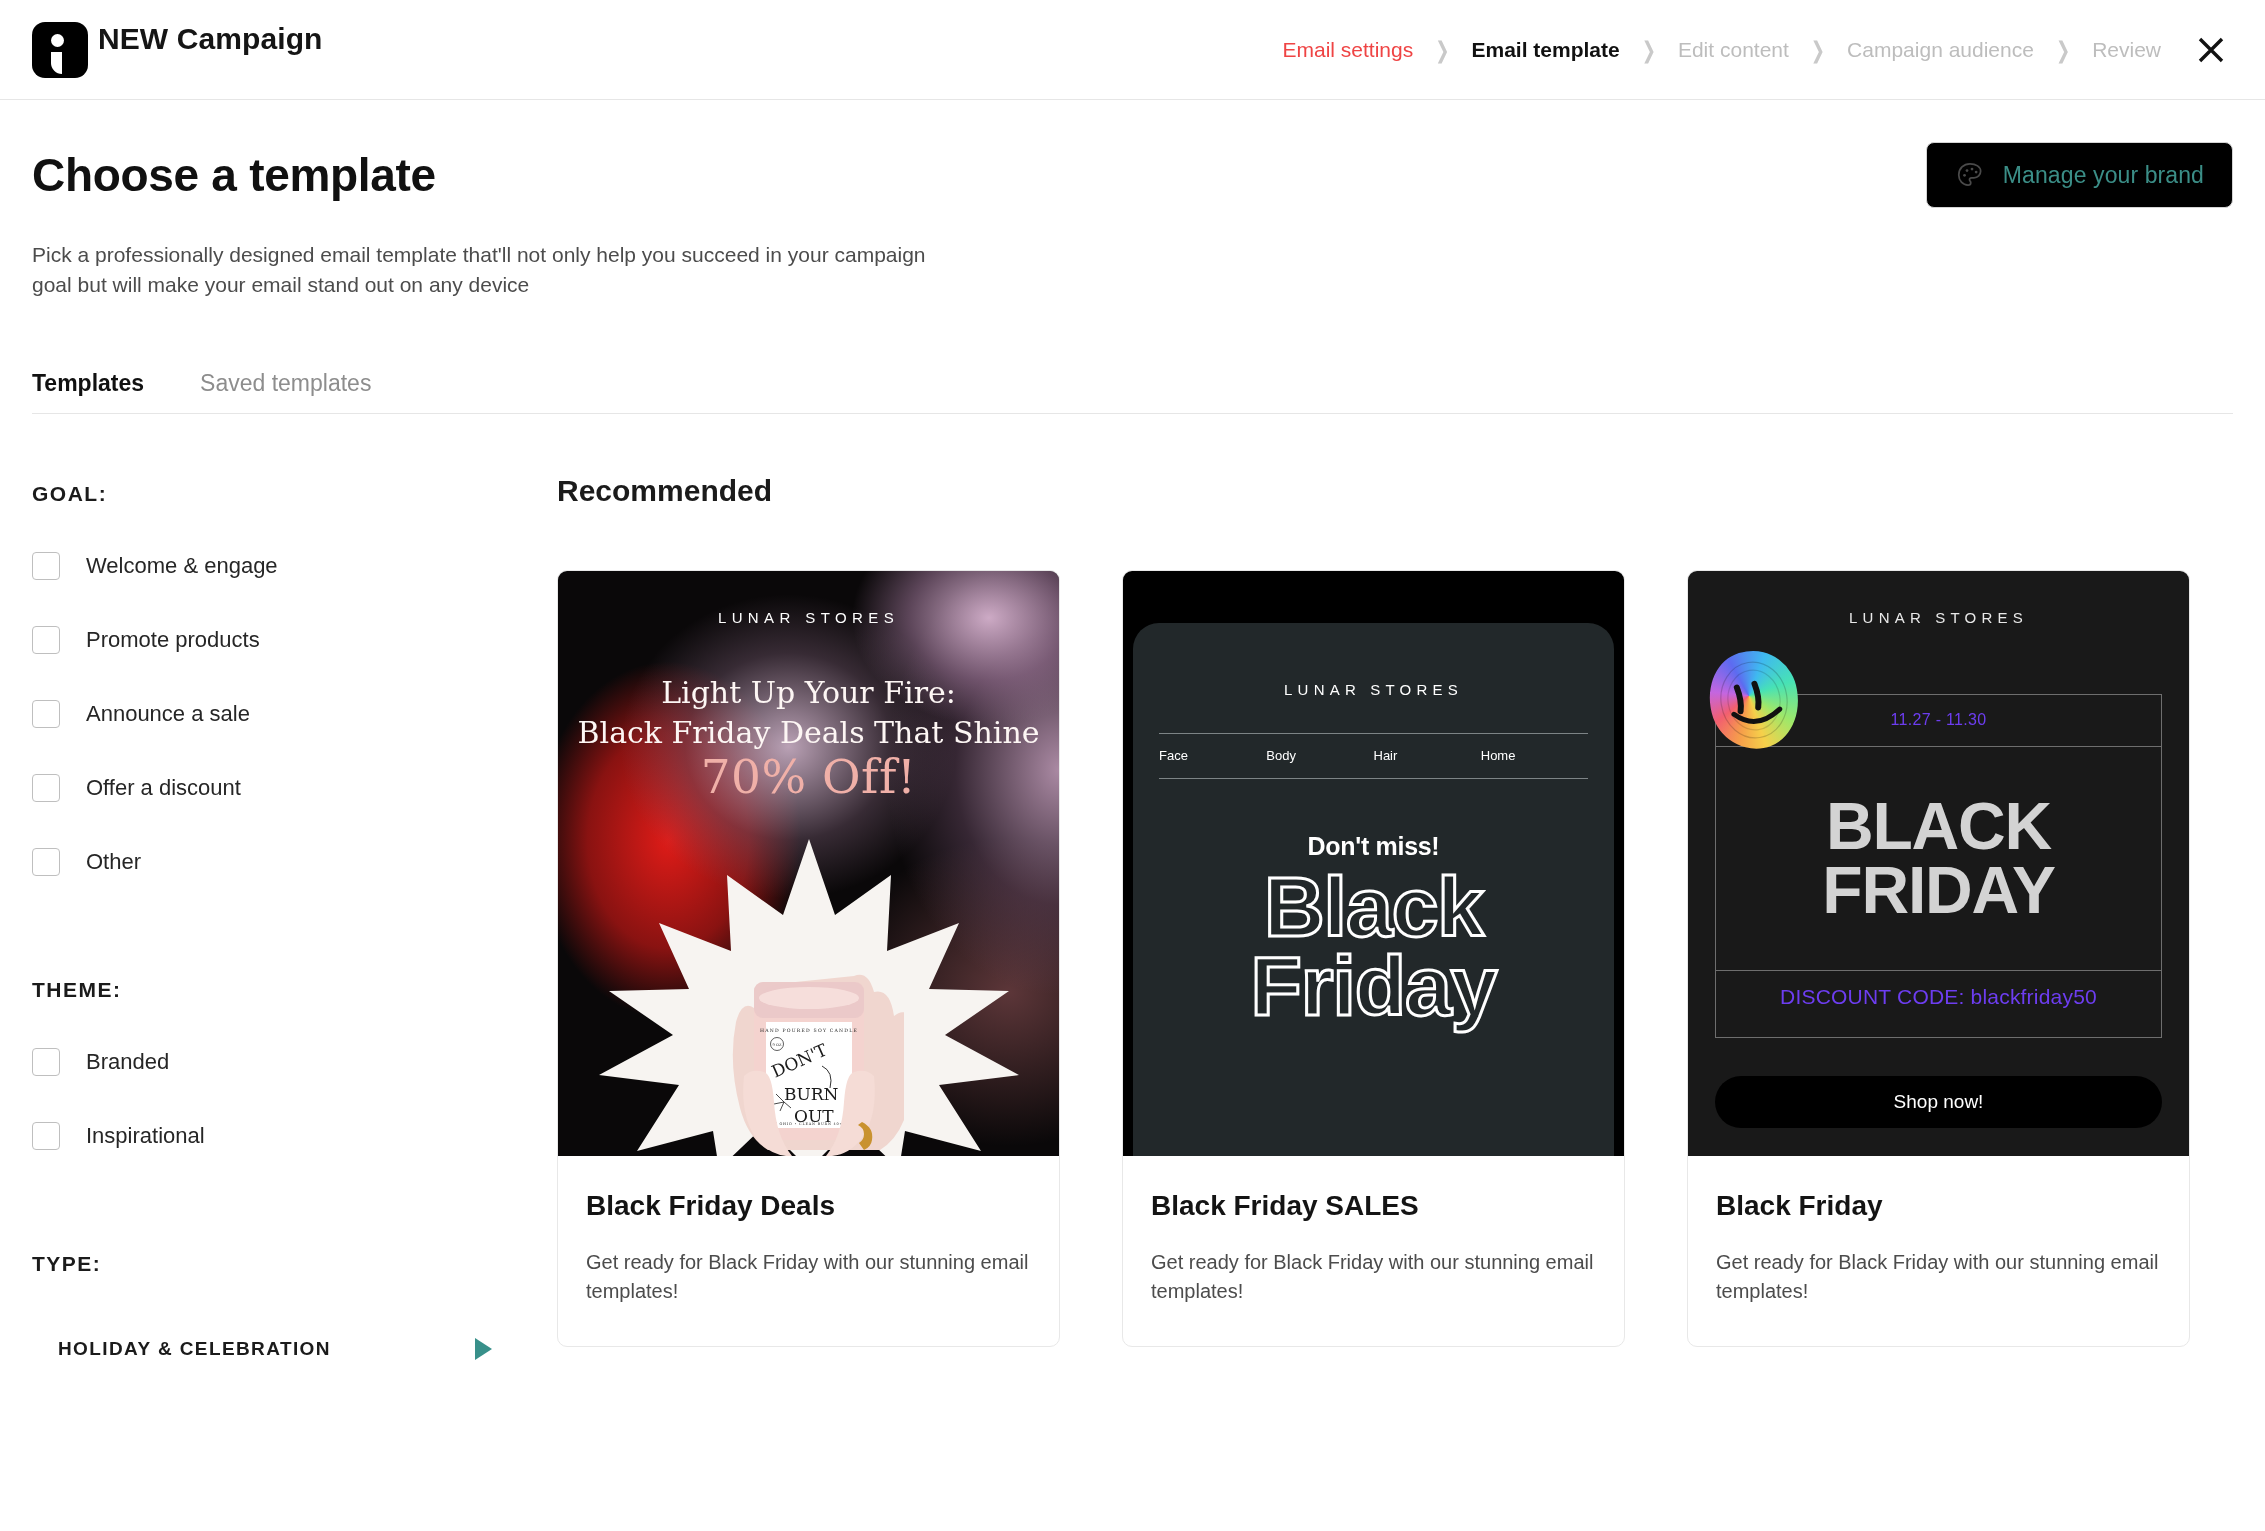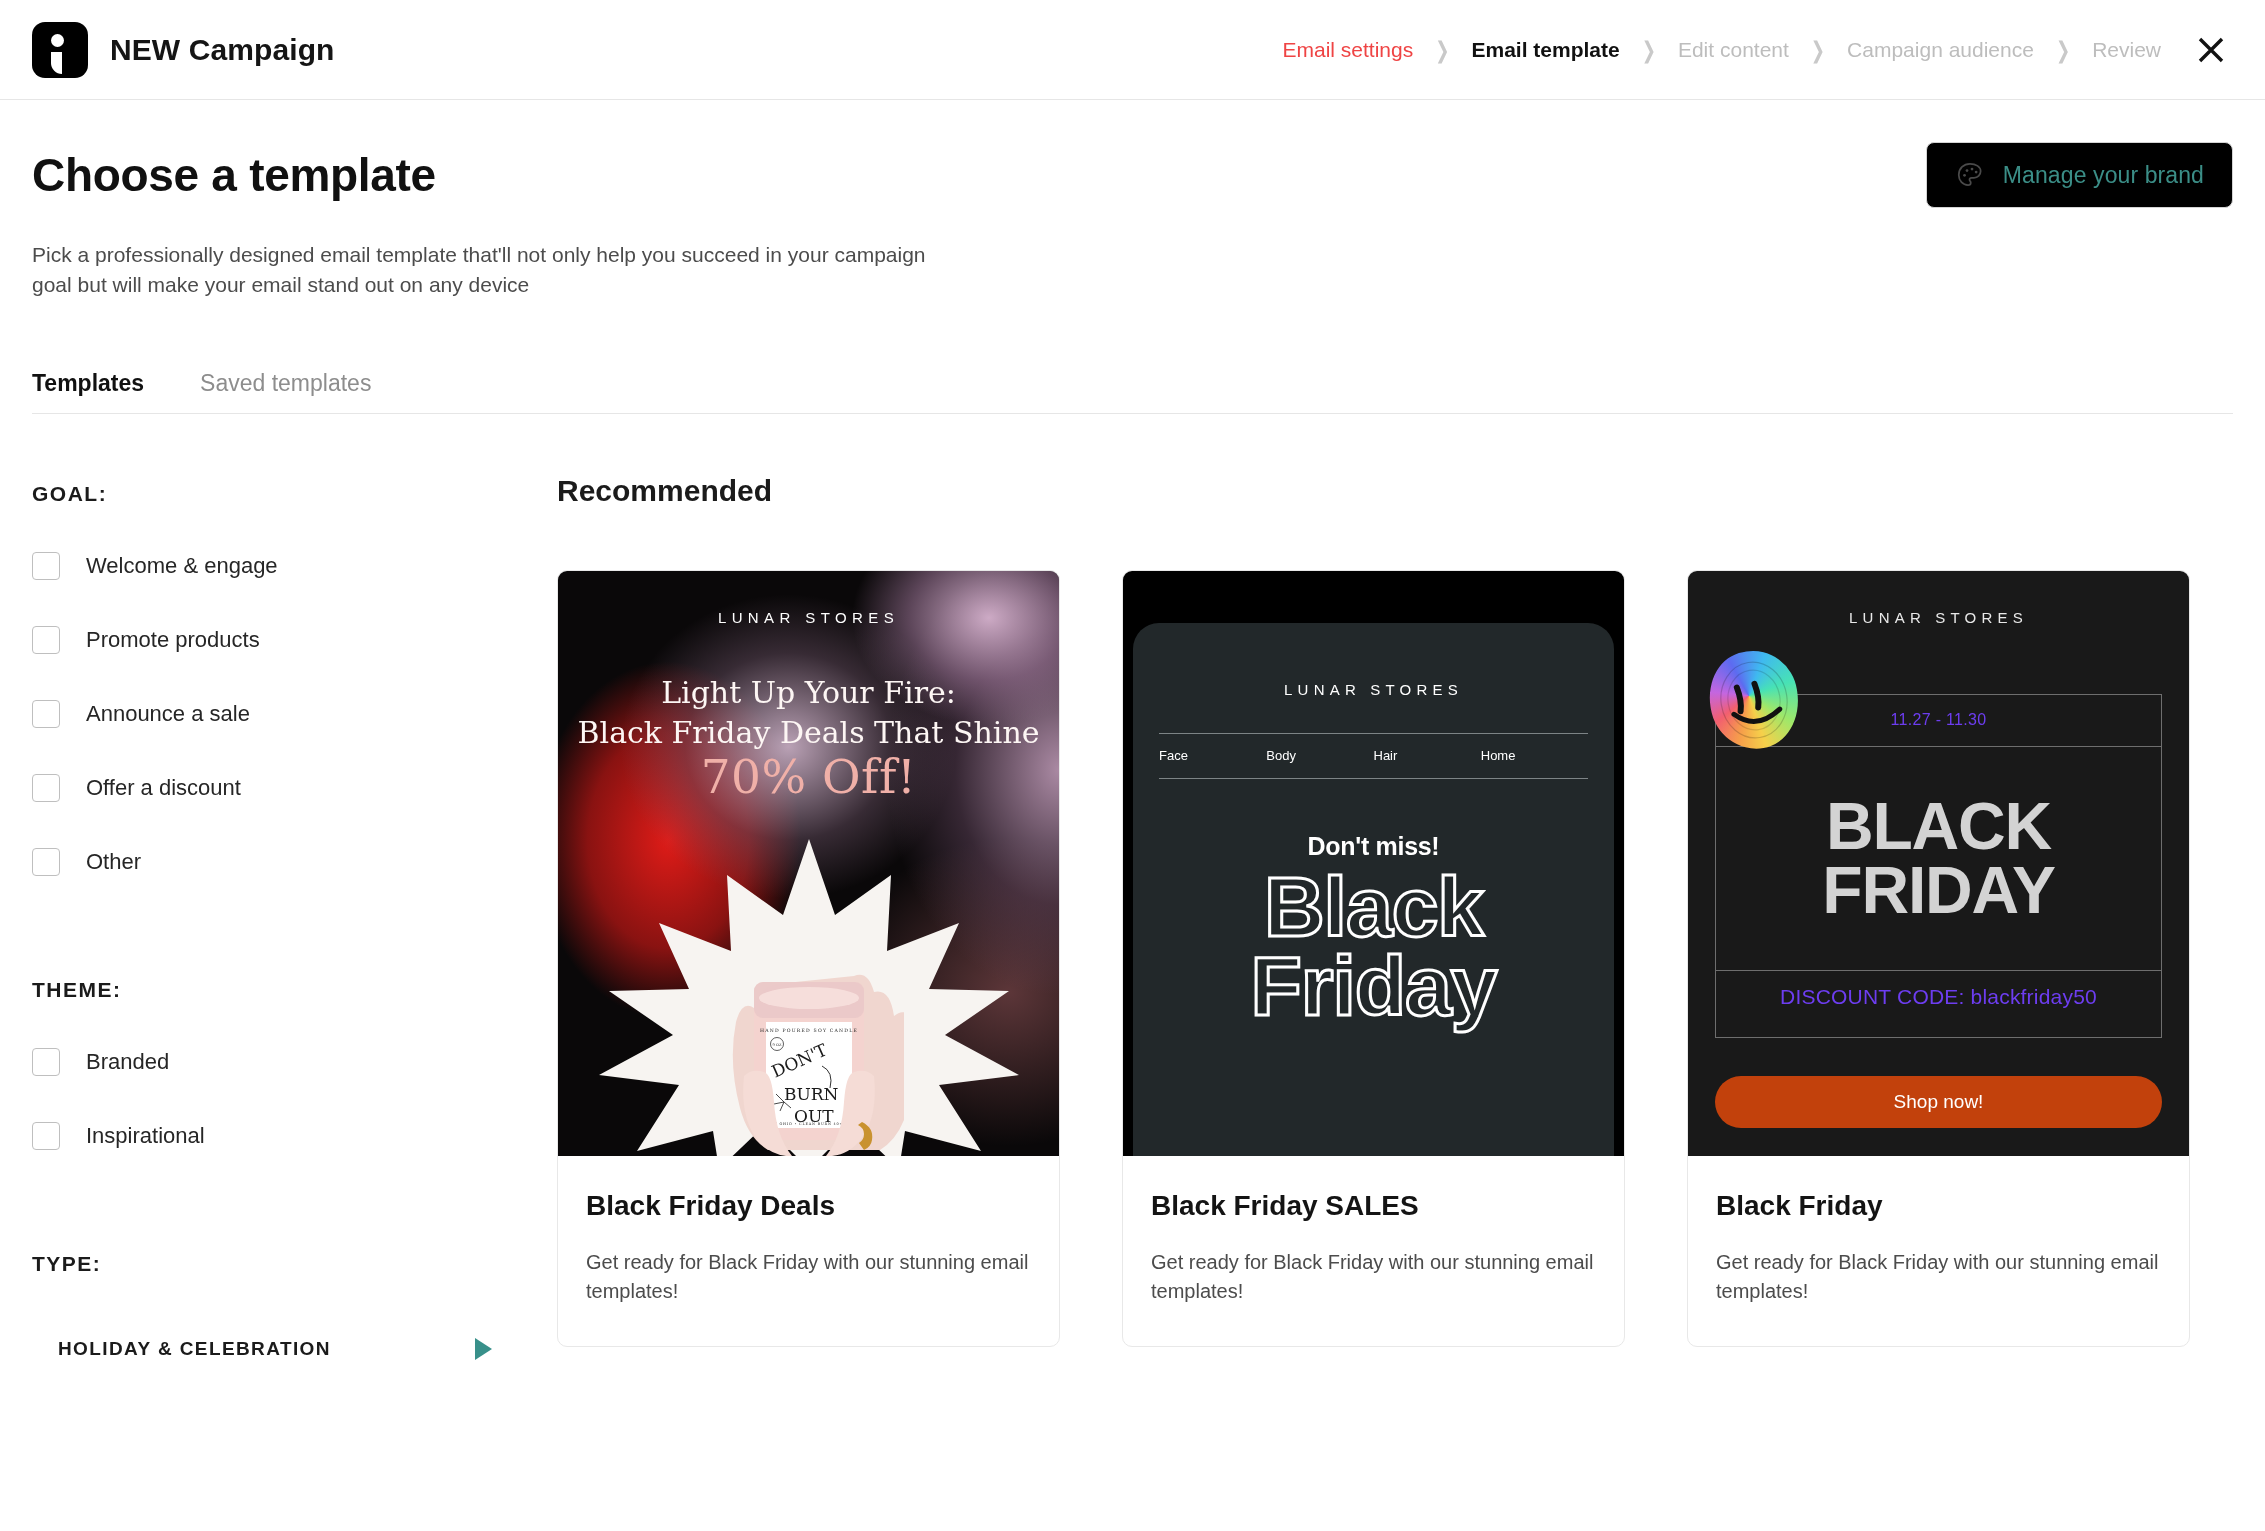--- a/index.html
+++ b/index.html
@@ -11,21 +11,21 @@
   }
 
   
   .topbar {
     height: 100px; width: 100%;
     border-bottom: 1px solid #e6e6e6;
     display: flex; align-items: center;
     padding: 0 32px;
     position: relative;
   }
-  .brand { display: flex; align-items: center; gap: 22px; }
+  .brand { display: flex; align-items: flex-start; gap: 10px; }
   .logo-mark {
     width: 56px; height: 56px; border-radius: 13px;
     background: #000; position: relative; flex: none;
   }
   .logo-mark .dot {
     position: absolute; width: 13px; height: 13px; border-radius: 50%;
     background: #fff; left: 19px; top: 12px;
   }
   .logo-mark .stem {
     position: absolute; left: 19px; top: 30px;
@@ -226,21 +226,21 @@
     position: absolute; left: 22px; top: 80px; width: 88px; height: 98px;
     border-radius: 46% 50% 48% 52% / 50% 46% 52% 48%;
     background: conic-gradient(from 200deg at 45% 45%,
       #f6a04a 0deg, #f25f6f 40deg, #c466e0 85deg, #5d6bf0 140deg,
       #3fb9f0 190deg, #48e2b5 240deg, #9ee86a 290deg, #f6d04a 330deg, #f6a04a 360deg);
     transform: rotate(-9deg);
   }
   .t3-smiley svg { position: absolute; inset: 0; }
   .t3-shop {
     position: absolute; left: 27px; right: 27px; bottom: 28px; height: 52px;
-    background: #c2410c; border-radius: 26px;
+    background: #000000; border-radius: 26px;
     display: flex; align-items: center; justify-content: center;
     color: #fff; font-size: 19px; font-weight: 400; cursor: pointer;
   }
 </style>
 </head>
 <body>
 
 <div class="topbar">
   <div class="brand">
     <div class="logo-mark">

